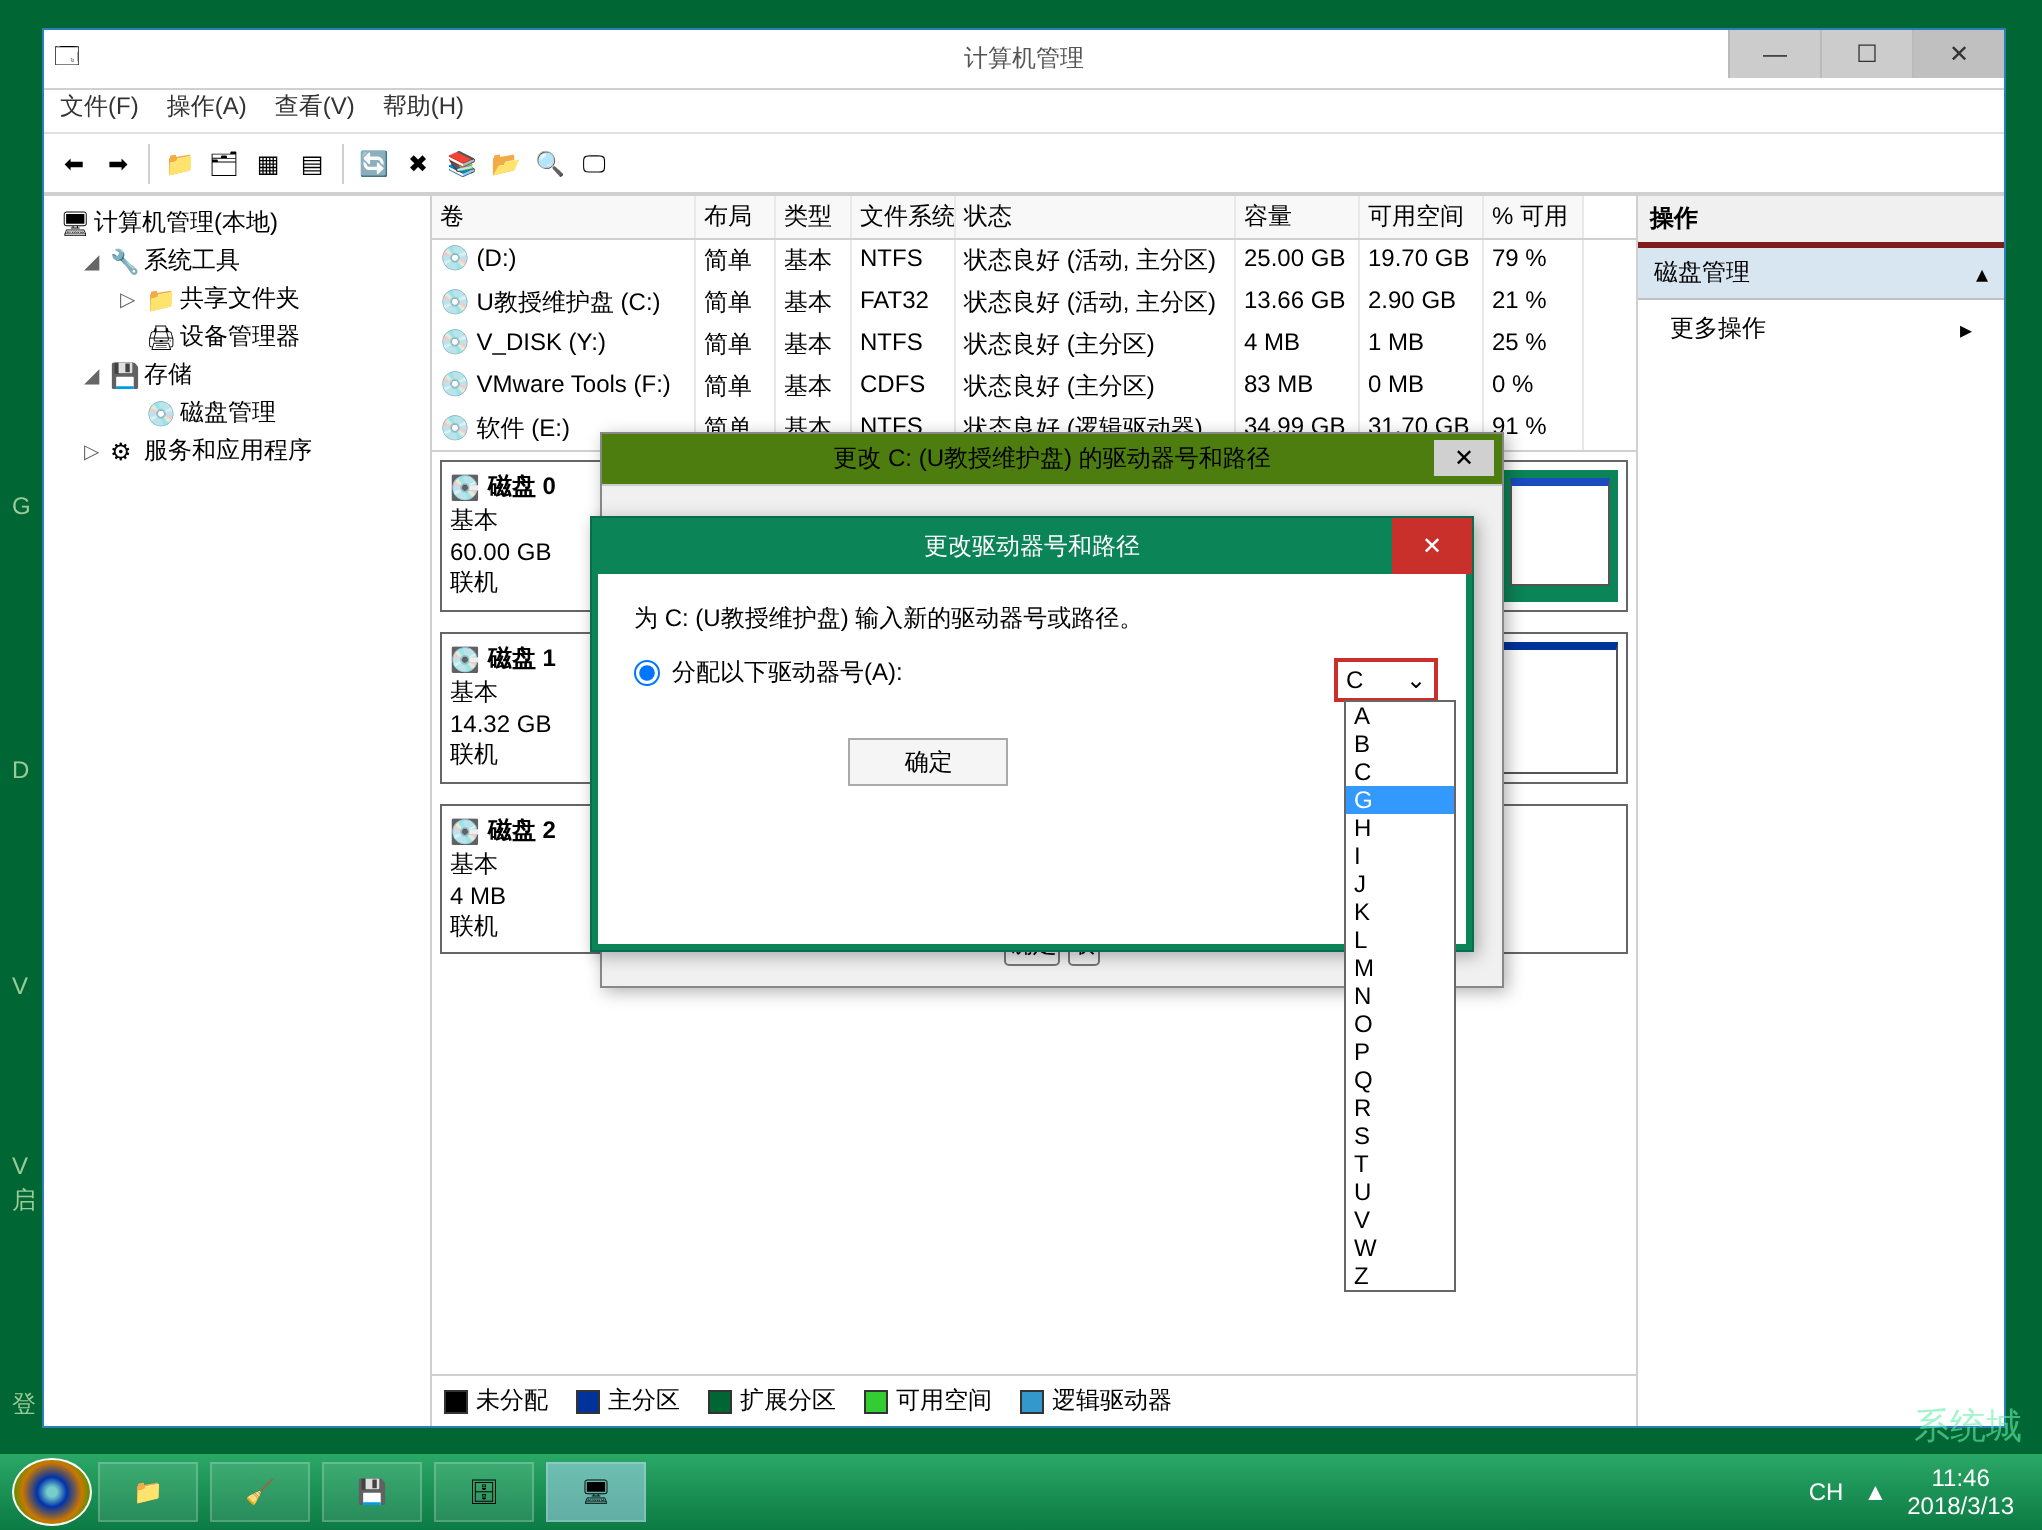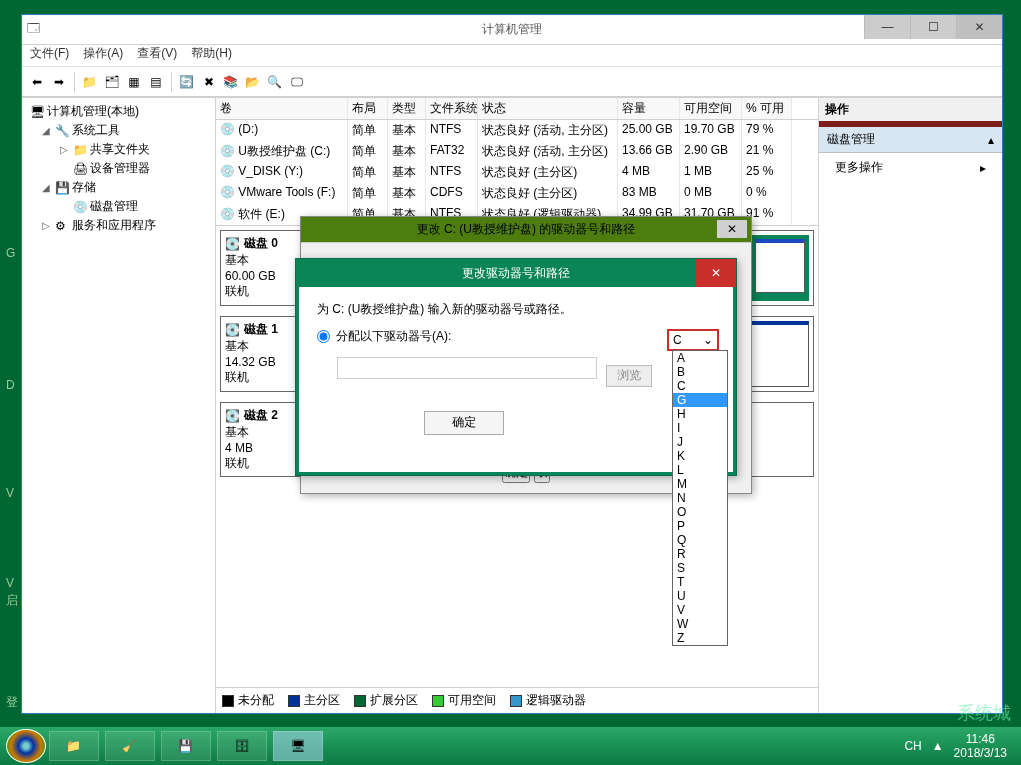--- a/index.html
+++ b/index.html
@@ -21,21 +21,21 @@
 .content { flex: 1; display: flex; border-top: 1px solid #d0d0d0; overflow: hidden; }
 .tree-pane { width: 194px; border-right: 1px solid #d0d0d0; padding: 4px; overflow: auto; }
 .tree-node { padding: 1px 0 1px 4px; white-space: nowrap; display: flex; align-items: center; gap: 3px; }
 .tree-node.level1 { padding-left: 16px; }
 .tree-node.level2 { padding-left: 34px; }
 .tree-expander { width: 10px; display: inline-block; color: #666; font-size: 10px; }
 .tree-icon { width: 14px; height: 14px; display: inline-block; }
 
 .mid-pane { flex: 1; display: flex; flex-direction: column; position: relative; overflow: hidden; }
 .actions-pane { width: 184px; border-left: 1px solid #d0d0d0; }
-.actions-hdr { background: #f0f0f0; border-bottom: 6px solid #7f1d1d; padding: 3px 6px; font-weight: bold; }
+.actions-hdr { background: #f0f0f0; border-bottom: 3px solid #7f1d1d; padding: 3px 6px; font-weight: bold; }
 .actions-sub { background: #d8e6f2; padding: 4px 8px; border-bottom: 1px solid #c0c0c0; display: flex; justify-content: space-between; align-items: center; }
 .actions-link { padding: 6px 16px; display: flex; justify-content: space-between; align-items: center; }
 
 
 .vol-table { border-bottom: 1px solid #d0d0d0; }
 .vol-header { display: flex; background: #fff; border-bottom: 1px solid #d0d0d0; }
 .vol-header > div, .vol-row > div { padding: 2px 4px; border-right: 1px solid #e8e8e8; white-space: nowrap; overflow: hidden; }
 .vol-header > div { background: #f8f8f8; font-weight: normal; }
 .vol-row { display: flex; }
 .col-vol { width: 132px; }
@@ -357,24 +357,20 @@
 <div class="dialog inner-dialog">
   <div class="inner-title">
     <span>更改驱动器号和路径</span>
     <div class="inner-close">✕</div>
   </div>
   <div class="inner-body">
     <div class="intro">为 C: (U教授维护盘) 输入新的驱动器号或路径。</div>
     <div class="radio-row">
       <input type="radio" checked="" style="">
       <span>分配以下驱动器号(A):</span>
-    </div>
-    <div>
-      <span class="text-field"></span>
-      <button class="browse-btn" disabled="">浏览</button>
     </div>
     <div class="drive-select">
       <span>C</span>
       <span>⌄</span>
     </div>
     <div class="dlg-buttons">
       <button>确定</button>
       <button style="visibility:hidden">取</button>
     </div>
   </div>

